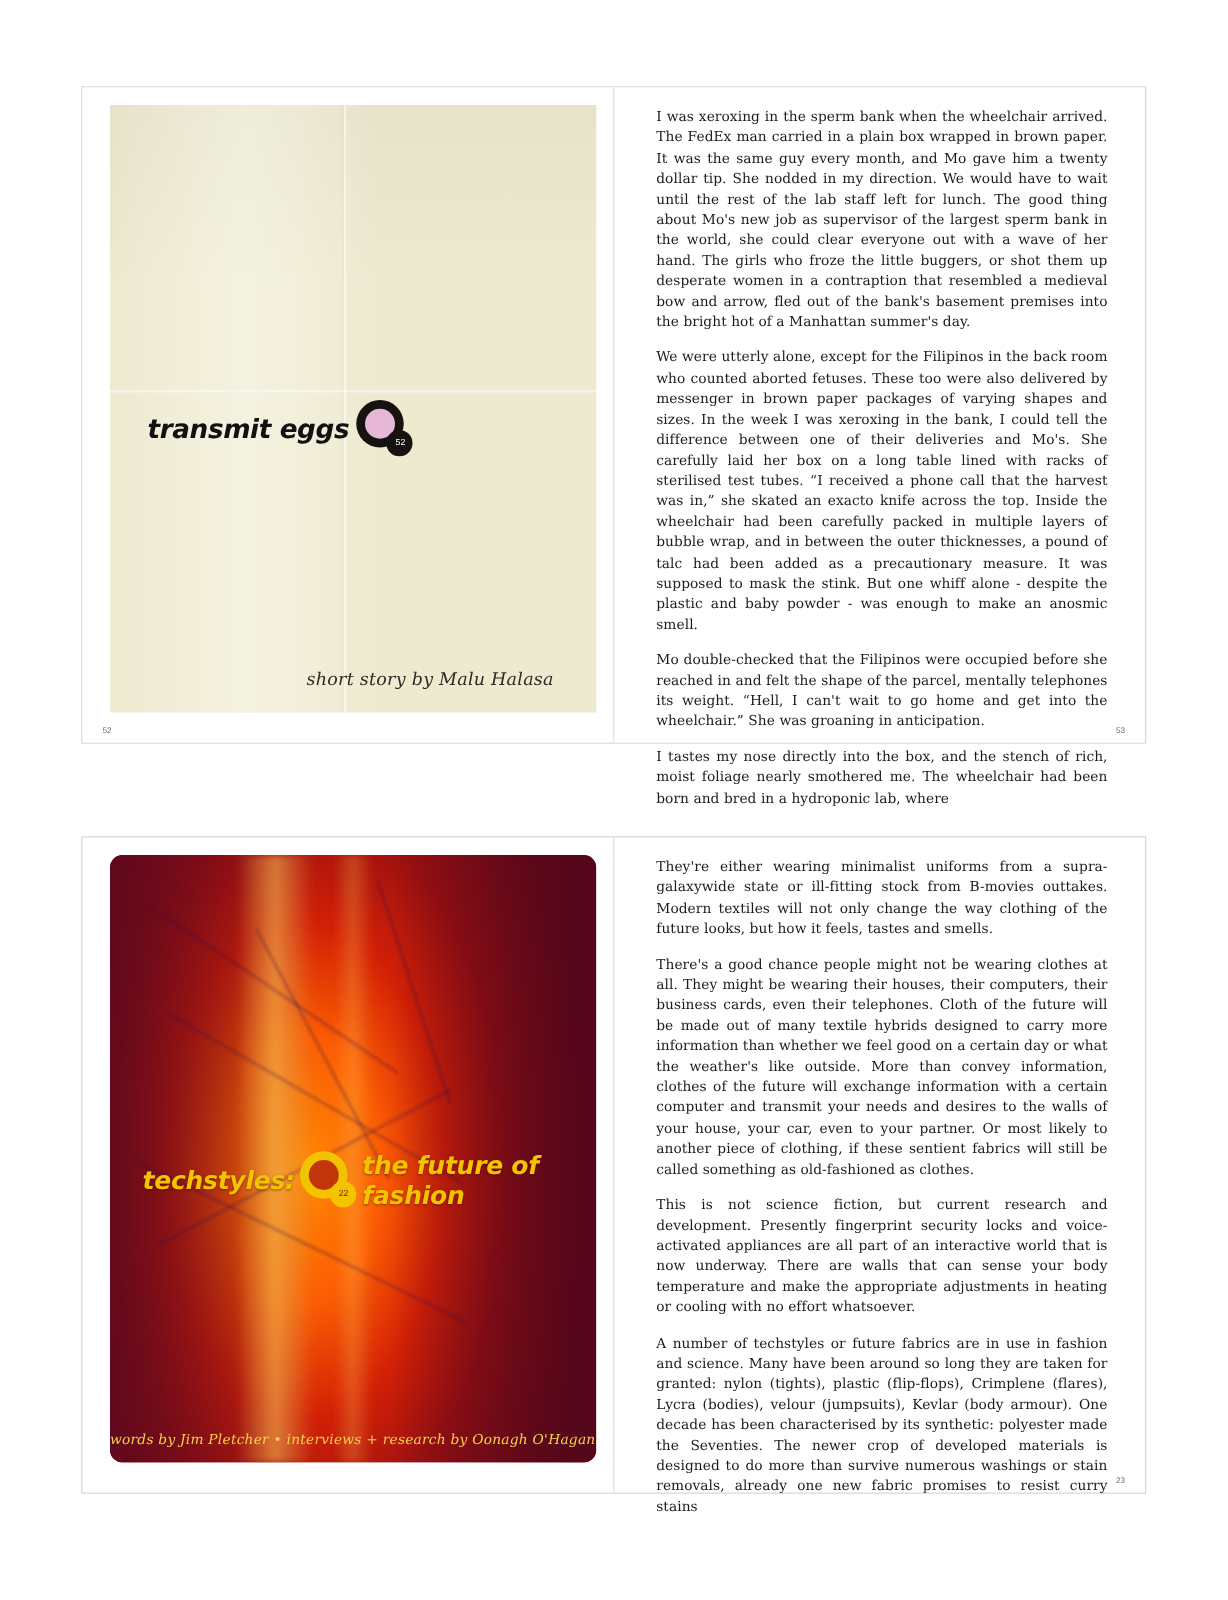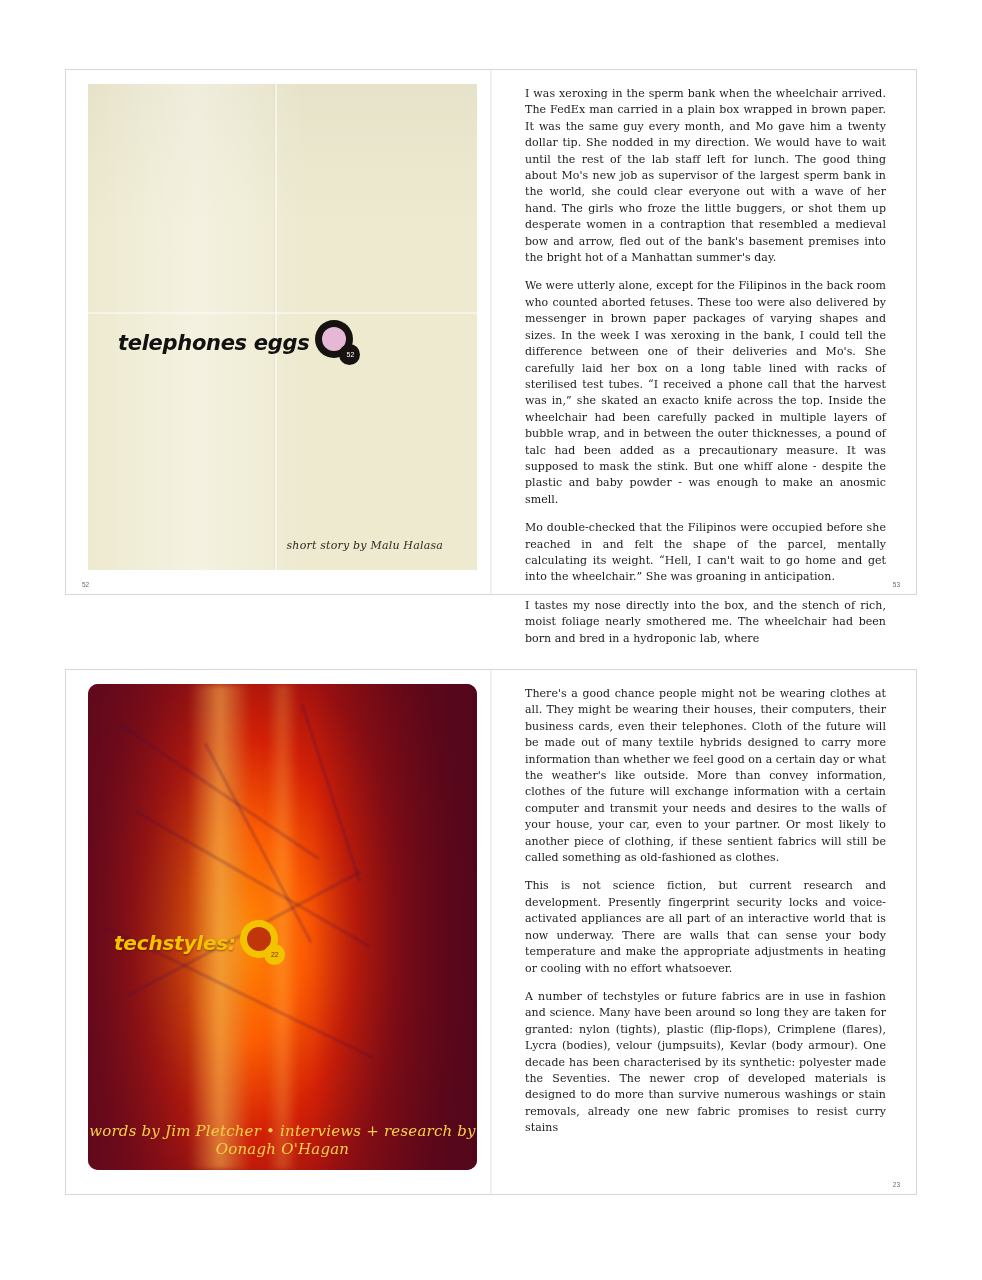--- a/index.html
+++ b/index.html
@@ -145,21 +145,21 @@
     color: #ffffff;
     font-family: "Liberation Sans", sans-serif;
   }
 
   .byline {
     position: absolute;
     right: 34px;
     bottom: 18px;
     font-family: "DejaVu Serif", serif;
     font-style: italic;
-    font-size: 11px;
+    font-size: 14px;
     color: #2e2a24;
     letter-spacing: 0.2px;
   }
 
   .body-col {
     position: absolute;
     left: 34px;
     right: 30px;
     top: 16px;
     bottom: 18px;
@@ -248,25 +248,24 @@
   }
   .magnifier.yellow .ring { background: #f2c400; }
   .magnifier.yellow .lens { background: #c0350a; }
   .magnifier.yellow .handle { background: #f2c400; }
   .magnifier.yellow .folio { color: #8a2a06; }
 
   .credits {
     position: absolute;
     left: 0; right: 0;
     bottom: 12px;
-    text-align: center;
     z-index: 3;
     font-family: "DejaVu Serif", serif;
     font-style: italic;
-    font-size: 15px;
+    font-size: 11px;
     color: #f6d24a;
     letter-spacing: 0.2px;
   }
 
   
   .scan-bg {
     position: absolute;
     left: 0; top: 0; right: 0; bottom: 0;
     background: #ffffff;
   }
@@ -280,39 +279,39 @@
 
   <div class="spread" id="spread1">
     <div class="spread-inner">
 
       <div class="page page-left">
         <div class="cream-panel">
           <div class="fold-v" style="left:48%;"></div>
           <div class="fold-h" style="top:47%;"></div>
 
           <div class="story-title">
-            <span class="headline">telephones eggs</span>
+            <span class="headline">transmit eggs</span>
             <span class="magnifier">
               <span class="ring"></span>
               <span class="lens"></span>
               <span class="handle"></span>
               <span class="folio">52</span>
             </span>
           </div>
 
           <div class="byline">short story by Malu Halasa</div>
         </div>
         <div class="folio-num folio-left">52</div>
       </div>
 
       <div class="page page-right">
         <div class="body-col">
           <p>I was xeroxing in the sperm bank when the wheelchair arrived. The FedEx man carried in a plain box wrapped in brown paper. It was the same guy every month, and Mo gave him a twenty dollar tip. She nodded in my direction. We would have to wait until the rest of the lab staff left for lunch. The good thing about Mo's new job as supervisor of the largest sperm bank in the world, she could clear everyone out with a wave of her hand. The girls who froze the little buggers, or shot them up desperate women in a contraption that resembled a medieval bow and arrow, fled out of the bank's basement premises into the bright hot of a Manhattan summer's day.</p>
           <p>We were utterly alone, except for the Filipinos in the back room who counted aborted fetuses. These too were also delivered by messenger in brown paper packages of varying shapes and sizes. In the week I was xeroxing in the bank, I could tell the difference between one of their deliveries and Mo's. She carefully laid her box on a long table lined with racks of sterilised test tubes. “I received a phone call that the harvest was in,” she skated an exacto knife across the top. Inside the wheelchair had been carefully packed in multiple layers of bubble wrap, and in between the outer thicknesses, a pound of talc had been added as a precautionary measure. It was supposed to mask the stink. But one whiff alone - despite the plastic and baby powder - was enough to make an anosmic smell.</p>
-          <p>Mo double-checked that the Filipinos were occupied before she reached in and felt the shape of the parcel, mentally calculating its weight. “Hell, I can't wait to go home and get into the wheelchair.” She was groaning in anticipation.</p>
+          <p>Mo double-checked that the Filipinos were occupied before she reached in and felt the shape of the parcel, mentally telephones its weight. “Hell, I can't wait to go home and get into the wheelchair.” She was groaning in anticipation.</p>
           <p>I tastes my nose directly into the box, and the stench of rich, moist foliage nearly smothered me. The wheelchair had been born and bred in a hydroponic lab, where</p>
         </div>
         <div class="folio-num folio-right">53</div>
       </div>
 
     </div>
     <div class="gutter"></div>
   </div>
 
   <div class="spread" id="spread2">
@@ -334,28 +333,30 @@
           <div class="fiber" style="left:55%; top:4%; width:48%; height:2px; transform: rotate(72deg);"></div>
 
           <div class="tech-title">
             <span class="t1">techstyles:</span>
             <span class="magnifier yellow">
               <span class="ring"></span>
               <span class="lens"></span>
               <span class="handle"></span>
               <span class="folio">22</span>
             </span>
+            <span class="t2">the future of fashion</span>
           </div>
 
           <div class="credits">words by Jim Pletcher • interviews + research by Oonagh O'Hagan</div>
         </div>
       </div>
 
       <div class="page page-right">
         <div class="body-col">
+          <p>They're either wearing minimalist uniforms from a supra-galaxywide state or ill-fitting stock from B-movies outtakes. Modern textiles will not only change the way clothing of the future looks, but how it feels, tastes and smells.</p>
           <p>There's a good chance people might not be wearing clothes at all. They might be wearing their houses, their computers, their business cards, even their telephones. Cloth of the future will be made out of many textile hybrids designed to carry more information than whether we feel good on a certain day or what the weather's like outside. More than convey information, clothes of the future will exchange information with a certain computer and transmit your needs and desires to the walls of your house, your car, even to your partner. Or most likely to another piece of clothing, if these sentient fabrics will still be called something as old-fashioned as clothes.</p>
           <p>This is not science fiction, but current research and development. Presently fingerprint security locks and voice-activated appliances are all part of an interactive world that is now underway. There are walls that can sense your body temperature and make the appropriate adjustments in heating or cooling with no effort whatsoever.</p>
           <p>A number of techstyles or future fabrics are in use in fashion and science. Many have been around so long they are taken for granted: nylon (tights), plastic (flip-flops), Crimplene (flares), Lycra (bodies), velour (jumpsuits), Kevlar (body armour). One decade has been characterised by its synthetic: polyester made the Seventies. The newer crop of developed materials is designed to do more than survive numerous washings or stain removals, already one new fabric promises to resist curry stains</p>
         </div>
         <div class="folio-num folio-right">23</div>
       </div>
 
     </div>
     <div class="gutter"></div>
   </div>

